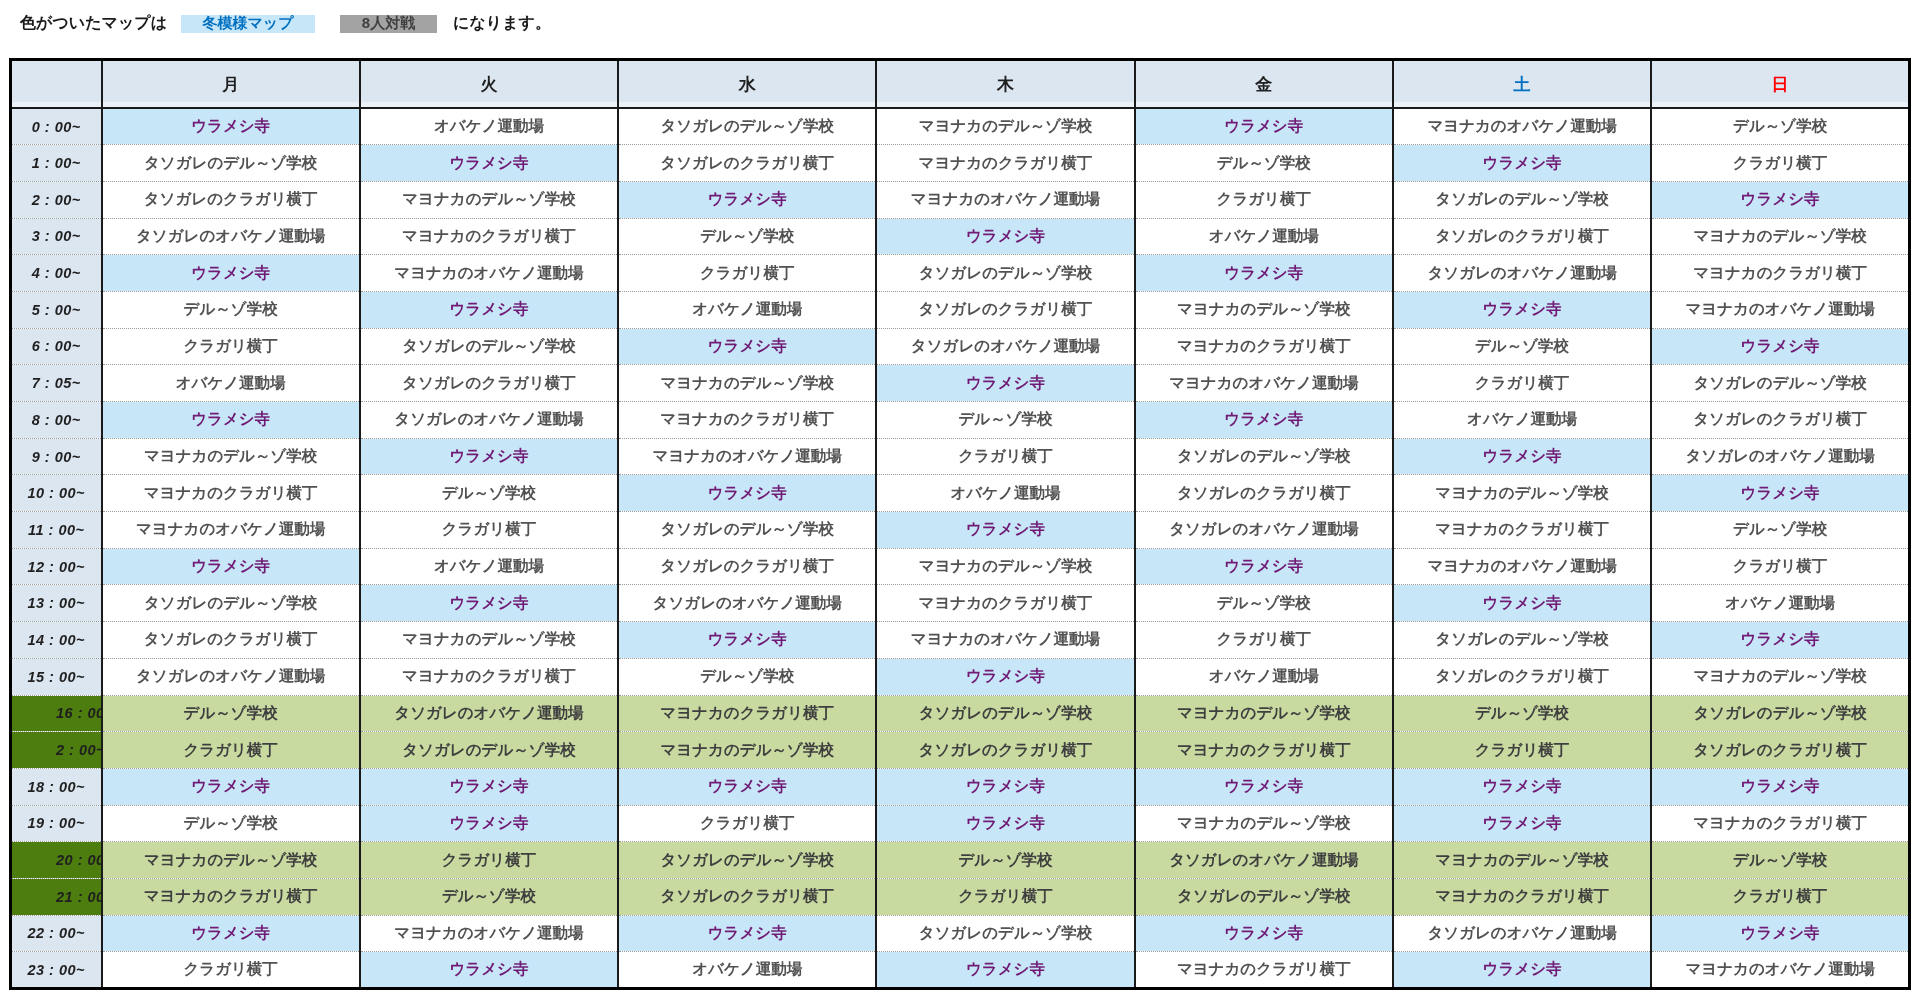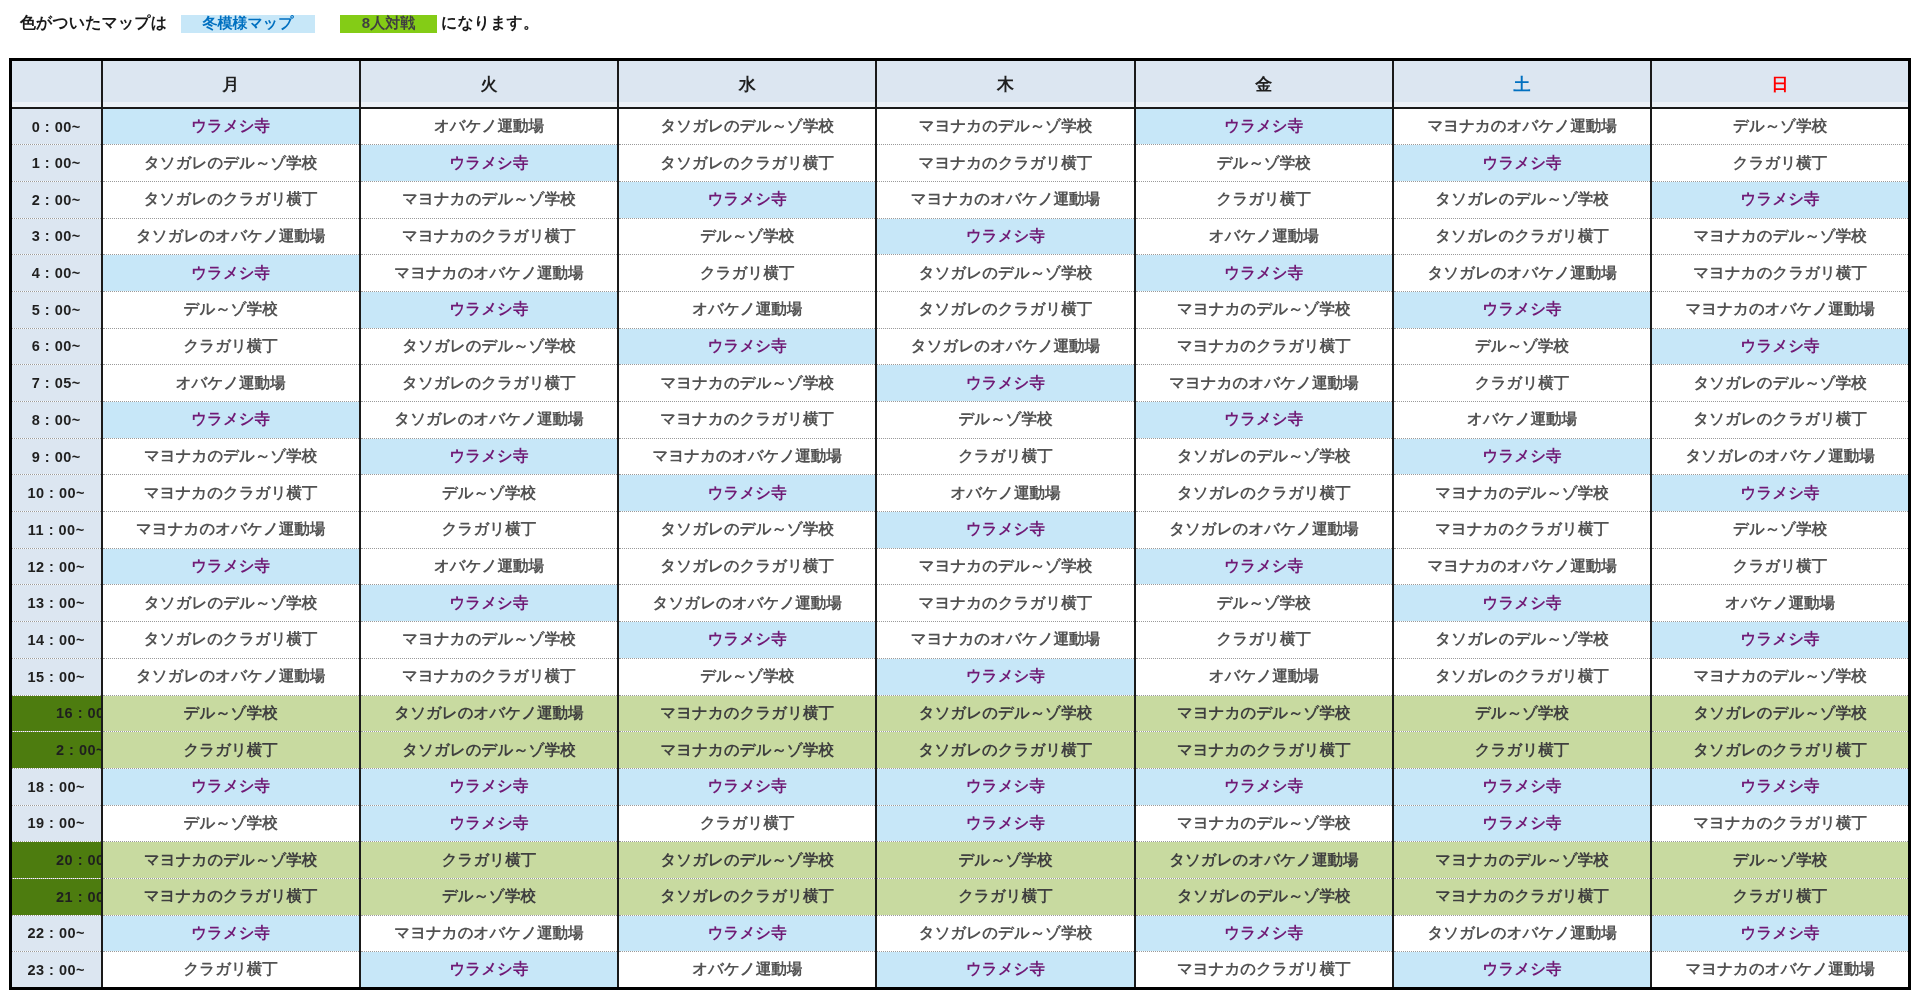--- a/index.html
+++ b/index.html
@@ -3,37 +3,37 @@
 <meta charset="utf-8">
 <style>
   html,body{margin:0;padding:0;background:#fff;width:1920px;height:1000px;overflow:hidden;
     font-family:"Liberation Sans","DejaVu Sans",sans-serif;}
   
   .note{position:absolute;left:20px;top:13px;display:flex;align-items:center;
     font-size:16px;font-weight:bold;color:#1a1a1a;white-space:nowrap;}
   .note .chip{display:inline-flex;align-items:center;justify-content:center;height:18px;
     font-size:15px;font-weight:bold;}
   .chip-winter{width:134px;margin-left:14px;background:#c7e7f8;color:#0070c0;}
-  .chip-battle{width:97px;margin-left:25px;background:#84cc16;color:#404040;}
-  .note .suffix{margin-left:4px;}
+  .chip-battle{width:97px;margin-left:25px;background:#a3a3a3;color:#404040;}
+  .note .suffix{margin-left:16px;}
   
   table.sched{position:absolute;left:9px;top:58px;width:1902px;border-collapse:collapse;
     table-layout:fixed;border:3px solid #000;}
   .sched col.time-col{width:91px;}
   .sched th,.sched td{padding:0;text-align:center;vertical-align:middle;overflow:hidden;
     white-space:nowrap;}
   .sched th+th,.sched th+td,.sched td+td,.sched tbody th+td{border-left:2px solid #1a1a1a;}
   .sched thead th{height:46px;background:#dce6f1;color:#1f1f1f;font-size:17px;font-weight:bold;
     border-bottom:2px solid #1a1a1a;box-shadow:inset 0 -5px 0 rgba(255,255,255,.45);}
   .sched thead th.sat{color:#0070c0;}
   .sched thead th.sun{color:#ff0000;}
   .sched tbody tr{height:36.7px;}
   .sched tbody th,.sched tbody td{border-top:1px dotted #9a9a9a;}
   .sched tbody th.time{background:#dce6f1;color:#1f1f1f;font-size:14.5px;font-weight:bold;
-    letter-spacing:.5px;}
+    letter-spacing:.5px;font-style:italic;}
   .sched tbody td{background:#fff;color:#525252;font-size:15.5px;font-weight:bold;}
   .sched tbody td.winter{background:#c7e7f8;color:#701a75;}
   .sched tbody tr.eight td{background:#c8daa0;color:#3f3f3f;}
   .sched tbody tr.eight th.time{background:#4d7c0f;padding-left:44px;}
 </style>
 </head>
 <body>
 
 <div class="note">
   <span>色がついたマップは</span>

